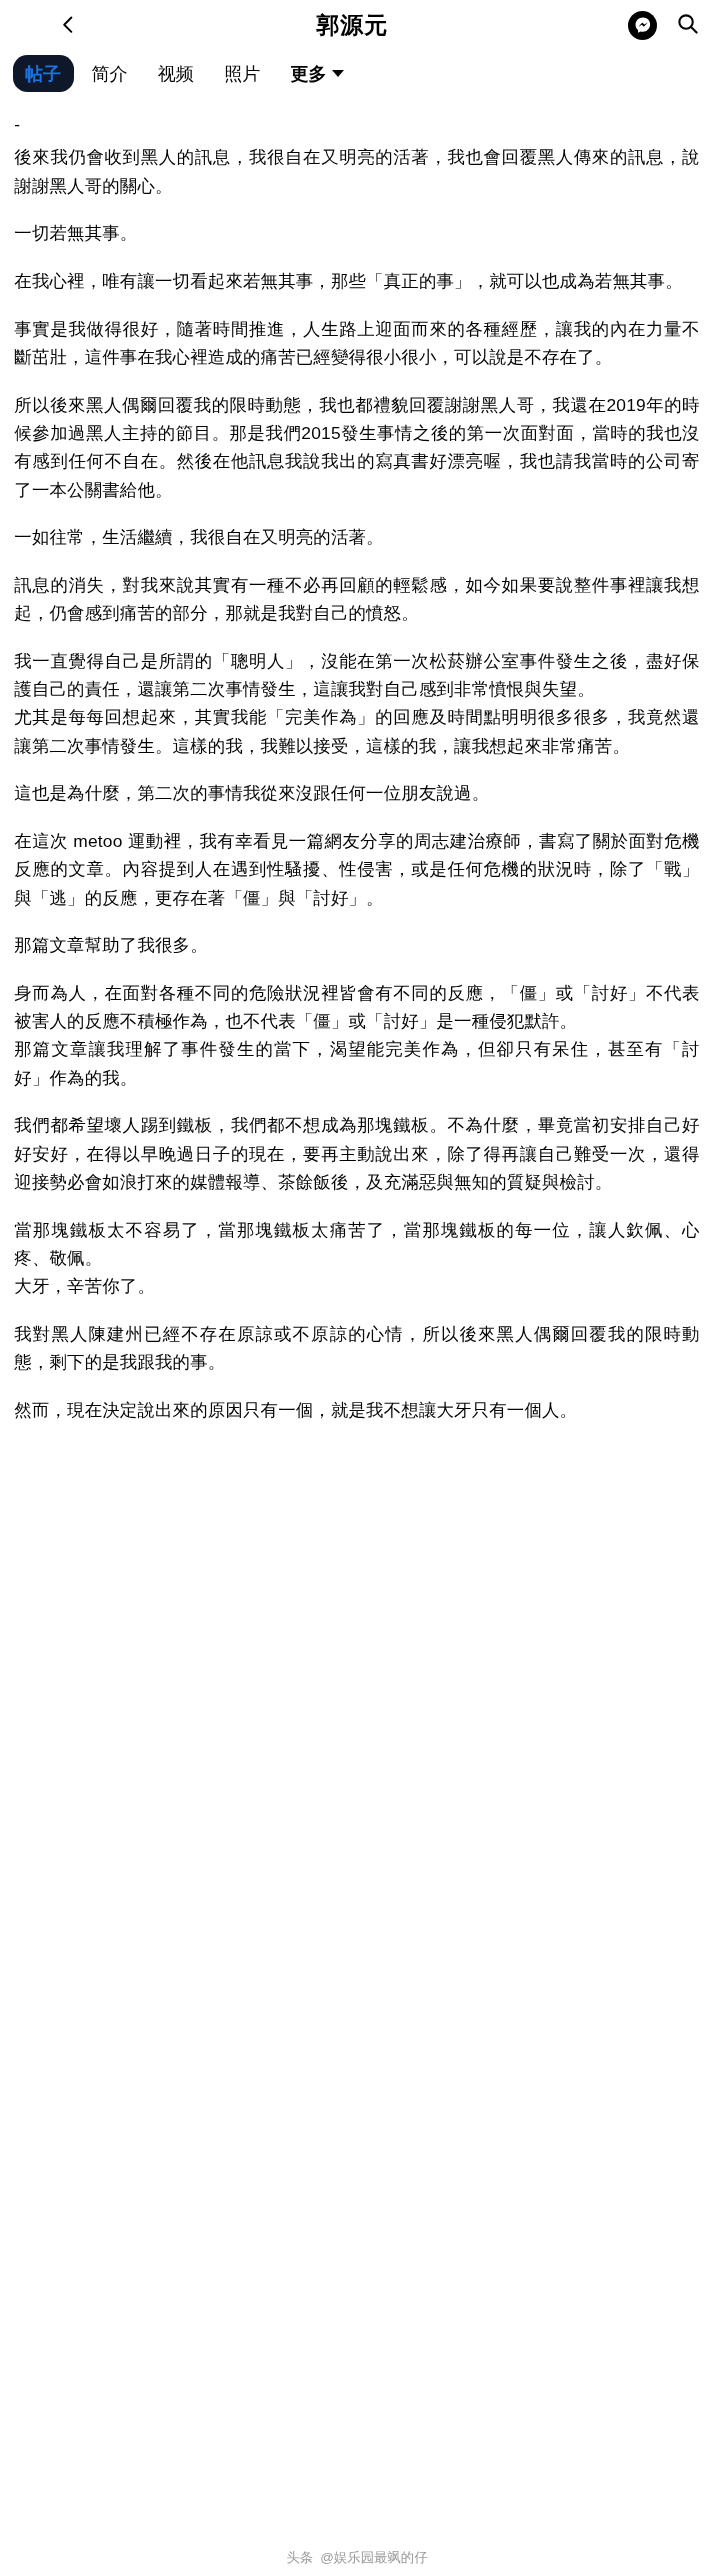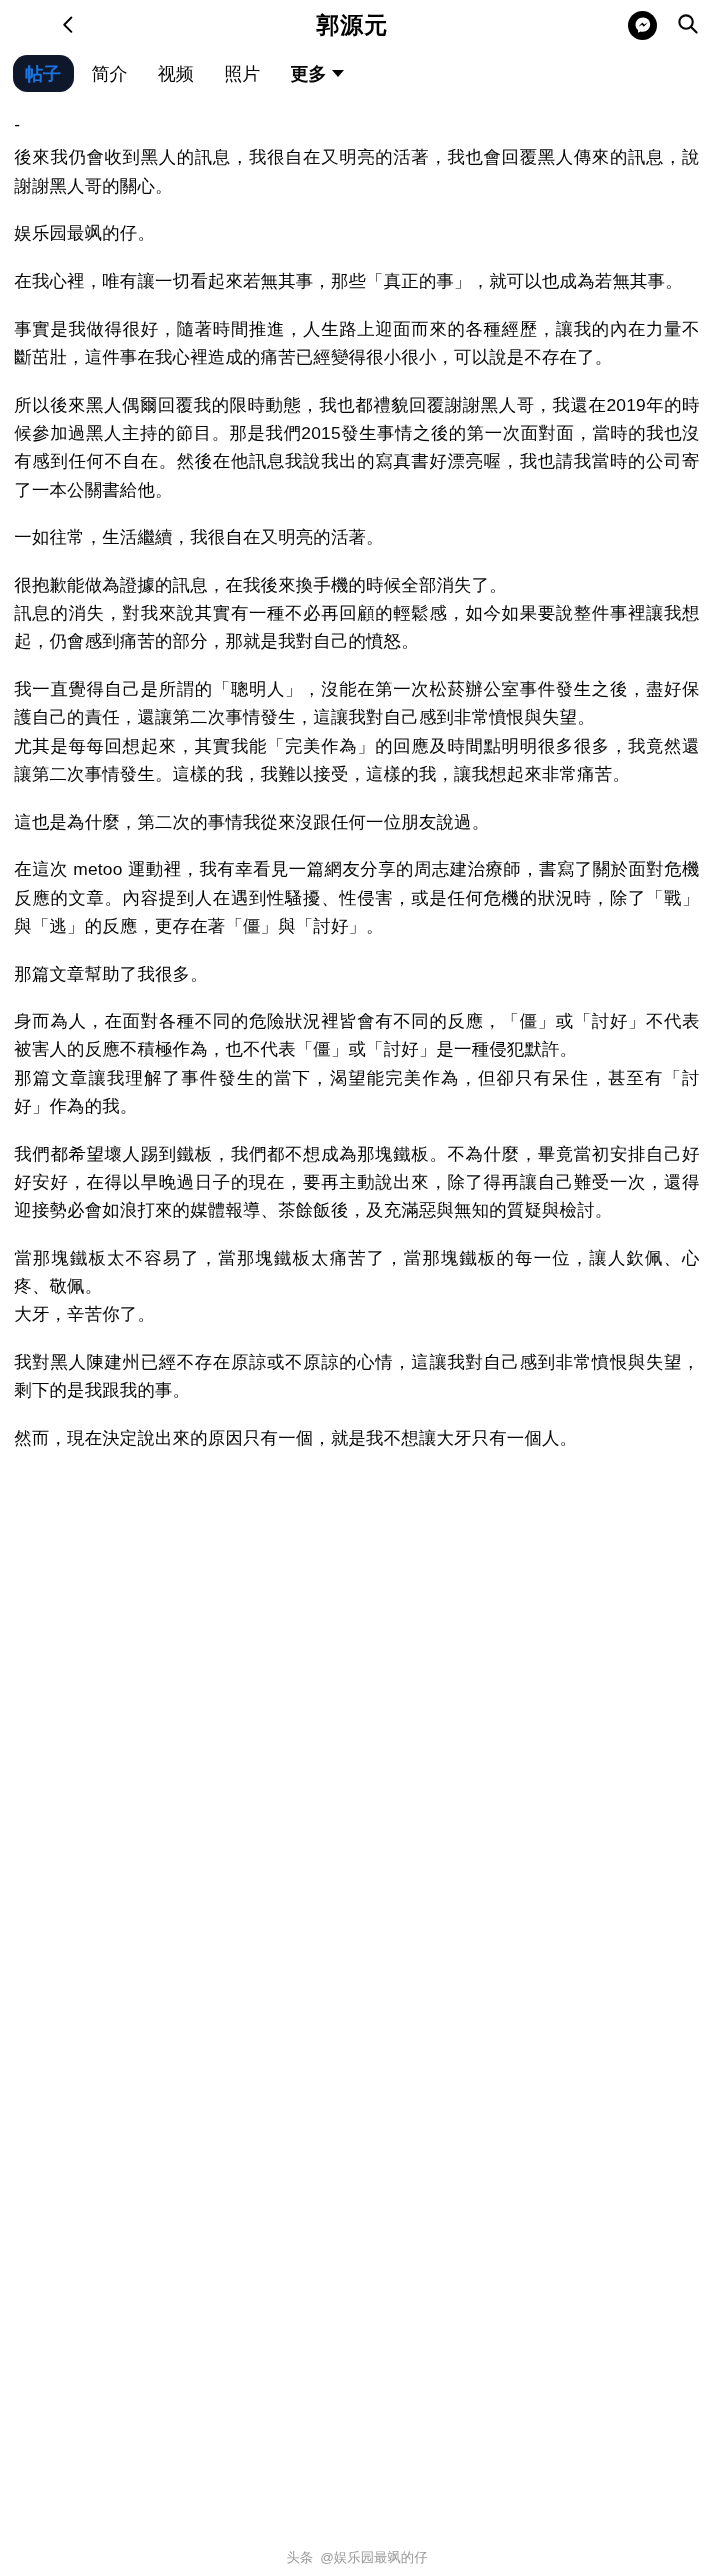--- a/index.html
+++ b/index.html
@@ -180,38 +180,37 @@
   <div class="tab">照片</div>
   <div class="tab more">
     <span>更多</span>
     <span class="caret"></span>
   </div>
 </div>
 
 <div class="post">
   <p class="dash">-</p>
   <p>後來我仍會收到黑人的訊息，我很自在又明亮的活著，我也會回覆黑人傳來的訊息，說謝謝黑人哥的關心。</p>
-  <p>娱乐园最飒的仔。</p>
+  <p>一切若無其事。</p>
   <p>在我心裡，唯有讓一切看起來若無其事，那些「真正的事」，就可以也成為若無其事。</p>
   <p>事實是我做得很好，隨著時間推進，人生路上迎面而來的各種經歷，讓我的內在力量不斷茁壯，這件事在我心裡造成的痛苦已經變得很小很小，可以說是不存在了。</p>
   <p>所以後來黑人偶爾回覆我的限時動態，我也都禮貌回覆謝謝黑人哥，我還在2019年的時候參加過黑人主持的節目。那是我們2015發生事情之後的第一次面對面，當時的我也沒有感到任何不自在。然後在他訊息我說我出的寫真書好漂亮喔，我也請我當時的公司寄了一本公關書給他。</p>
   <p>一如往常，生活繼續，我很自在又明亮的活著。</p>
-  <p class="tight">很抱歉能做為證據的訊息，在我後來換手機的時候全部消失了。</p>
   <p>訊息的消失，對我來說其實有一種不必再回顧的輕鬆感，如今如果要說整件事裡讓我想起，仍會感到痛苦的部分，那就是我對自己的憤怒。</p>
   <p class="tight">我一直覺得自己是所謂的「聰明人」，沒能在第一次松菸辦公室事件發生之後，盡好保護自己的責任，還讓第二次事情發生，這讓我對自己感到非常憤恨與失望。</p>
   <p>尤其是每每回想起來，其實我能「完美作為」的回應及時間點明明很多很多，我竟然還讓第二次事情發生。這樣的我，我難以接受，這樣的我，讓我想起來非常痛苦。</p>
   <p>這也是為什麼，第二次的事情我從來沒跟任何一位朋友說過。</p>
   <p>在這次 metoo 運動裡，我有幸看見一篇網友分享的周志建治療師，書寫了關於面對危機反應的文章。內容提到人在遇到性騷擾、性侵害，或是任何危機的狀況時，除了「戰」與「逃」的反應，更存在著「僵」與「討好」。</p>
   <p>那篇文章幫助了我很多。</p>
   <p class="tight">身而為人，在面對各種不同的危險狀況裡皆會有不同的反應，「僵」或「討好」不代表被害人的反應不積極作為，也不代表「僵」或「討好」是一種侵犯默許。</p>
   <p>那篇文章讓我理解了事件發生的當下，渴望能完美作為，但卻只有呆住，甚至有「討好」作為的我。</p>
   <p>我們都希望壞人踢到鐵板，我們都不想成為那塊鐵板。不為什麼，畢竟當初安排自己好好安好，在得以早晚過日子的現在，要再主動說出來，除了得再讓自己難受一次，還得迎接勢必會如浪打來的媒體報導、茶餘飯後，及充滿惡與無知的質疑與檢討。</p>
   <p class="tight">當那塊鐵板太不容易了，當那塊鐵板太痛苦了，當那塊鐵板的每一位，讓人欽佩、心疼、敬佩。</p>
   <p>大牙，辛苦你了。</p>
-  <p>我對黑人陳建州已經不存在原諒或不原諒的心情，這讓我對自己感到非常憤恨與失望，剩下的是我跟我的事。</p>
+  <p>我對黑人陳建州已經不存在原諒或不原諒的心情，所以後來黑人偶爾回覆我的限時動態，剩下的是我跟我的事。</p>
   <p>然而，現在決定說出來的原因只有一個，就是我不想讓大牙只有一個人。</p>
 </div>
 
 <div class="footer">
   <span class="logo">头条</span>
   <span>@娱乐园最飒的仔</span>
 </div>
 
 
 </body></html>

